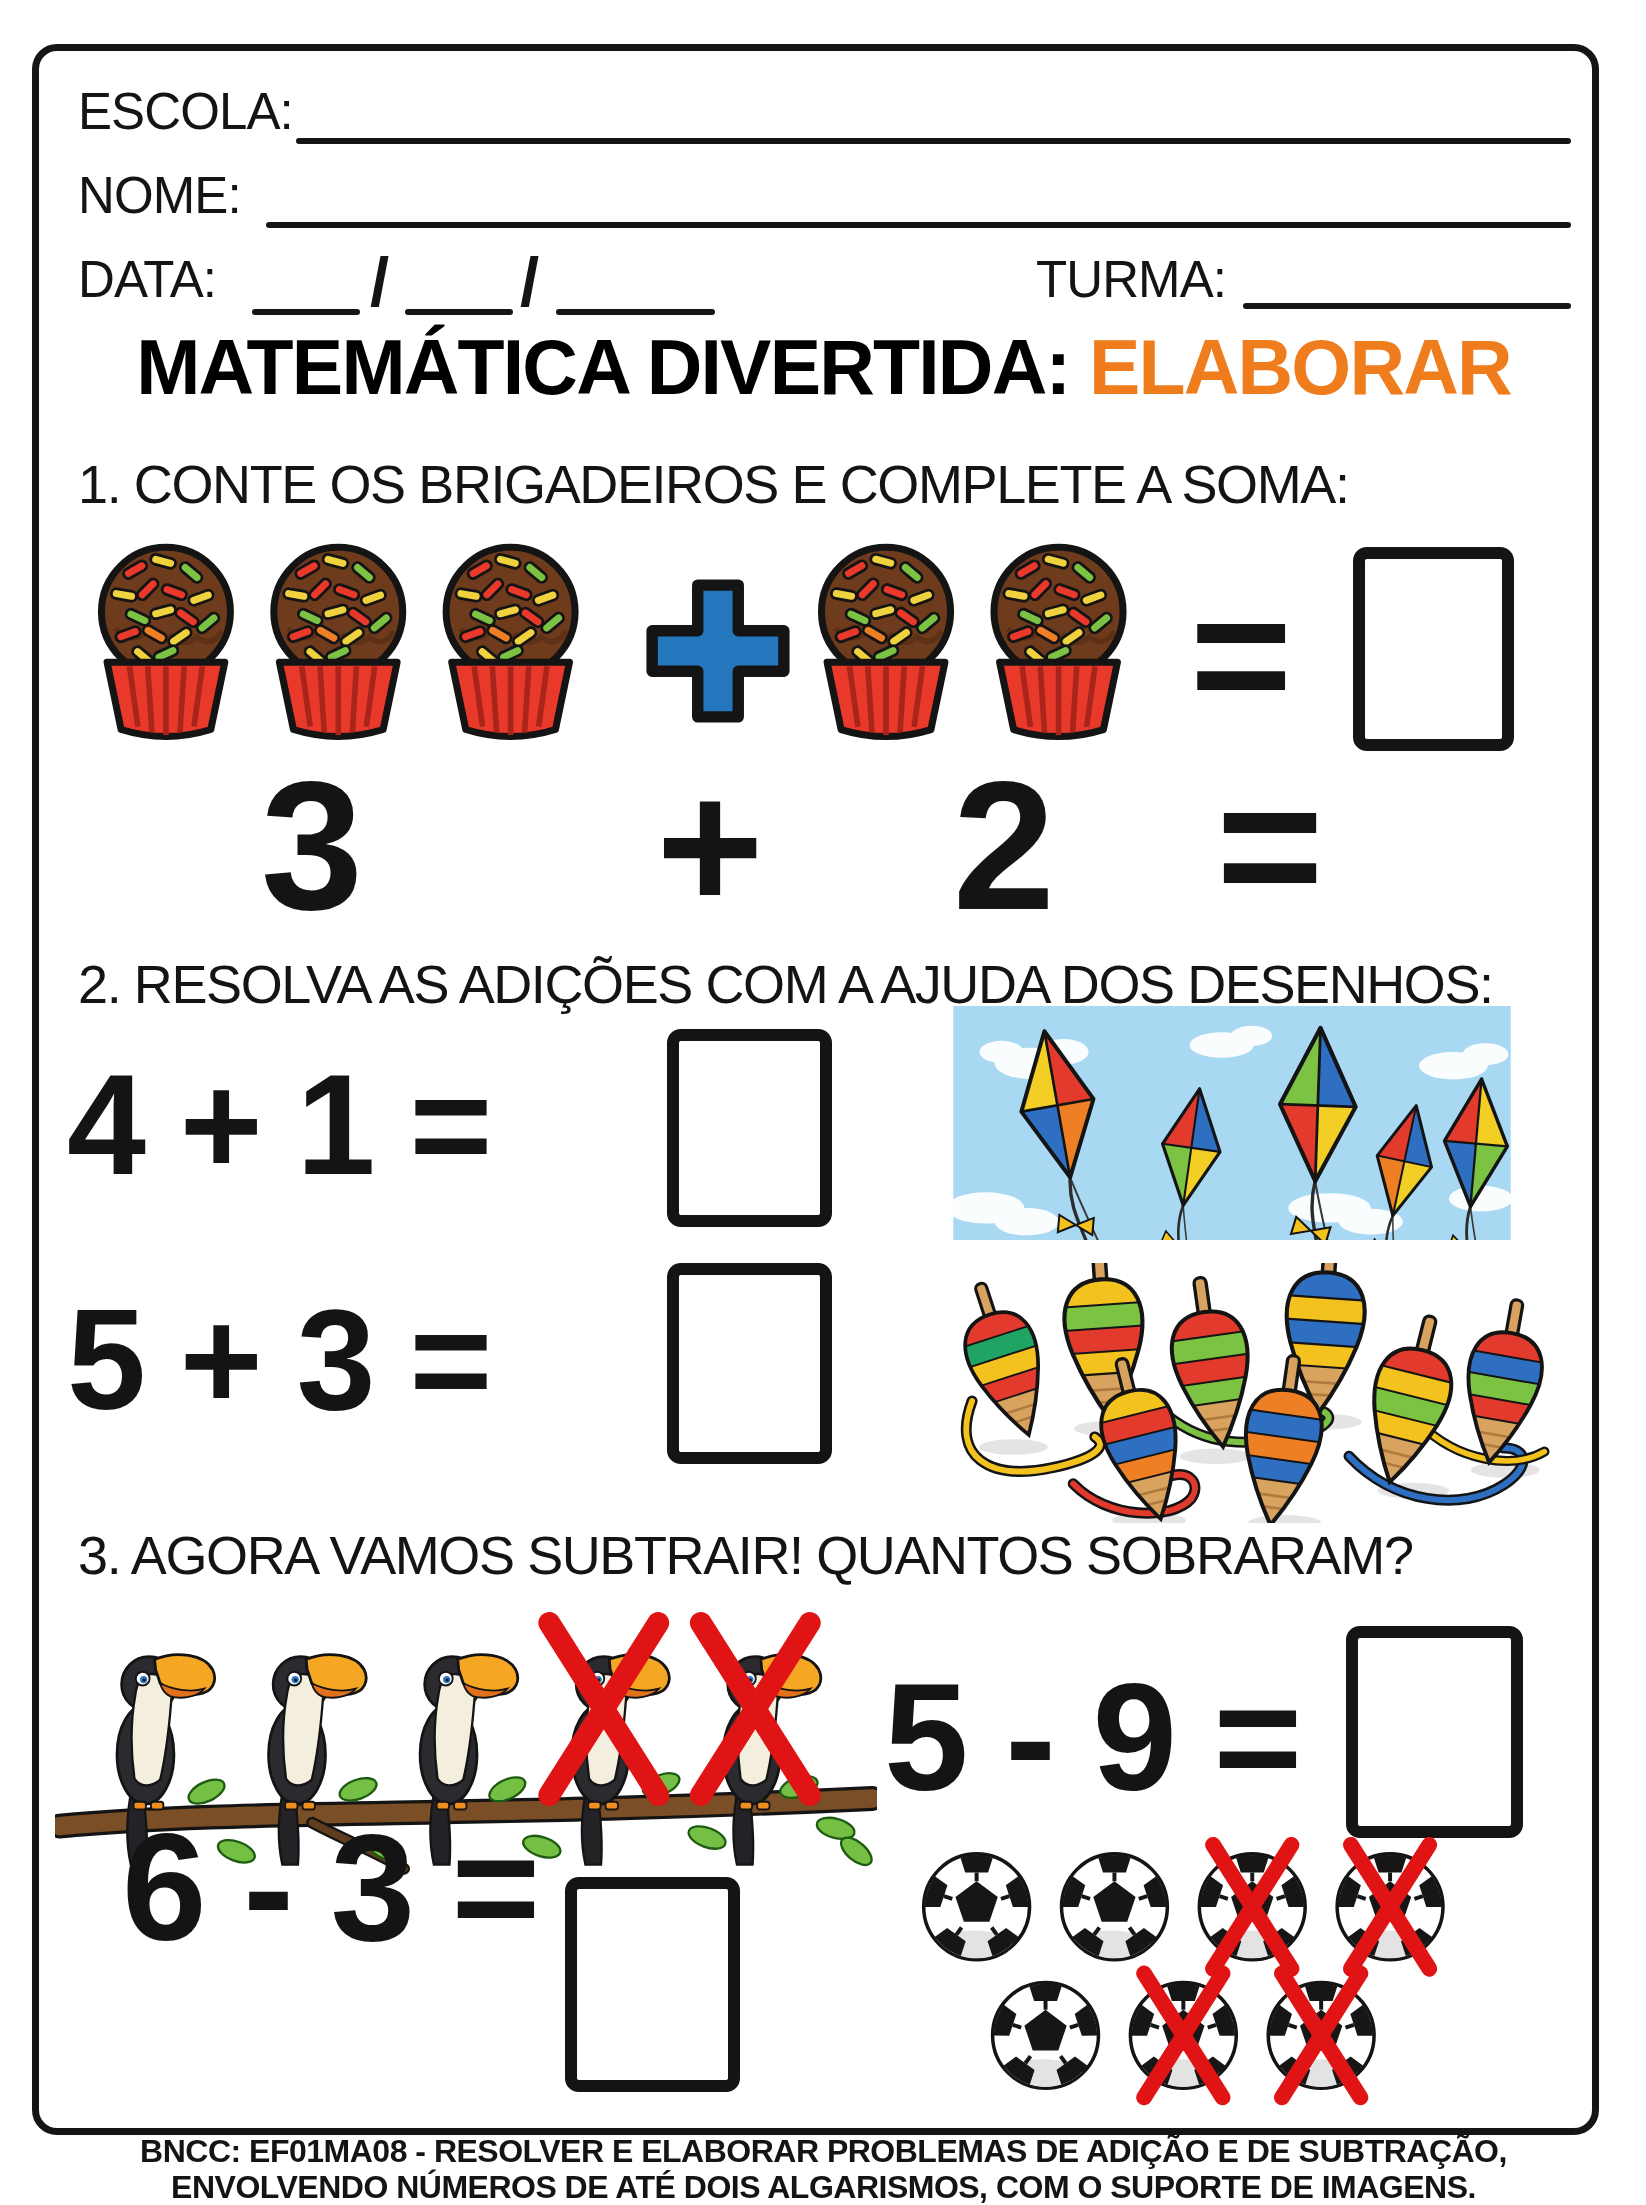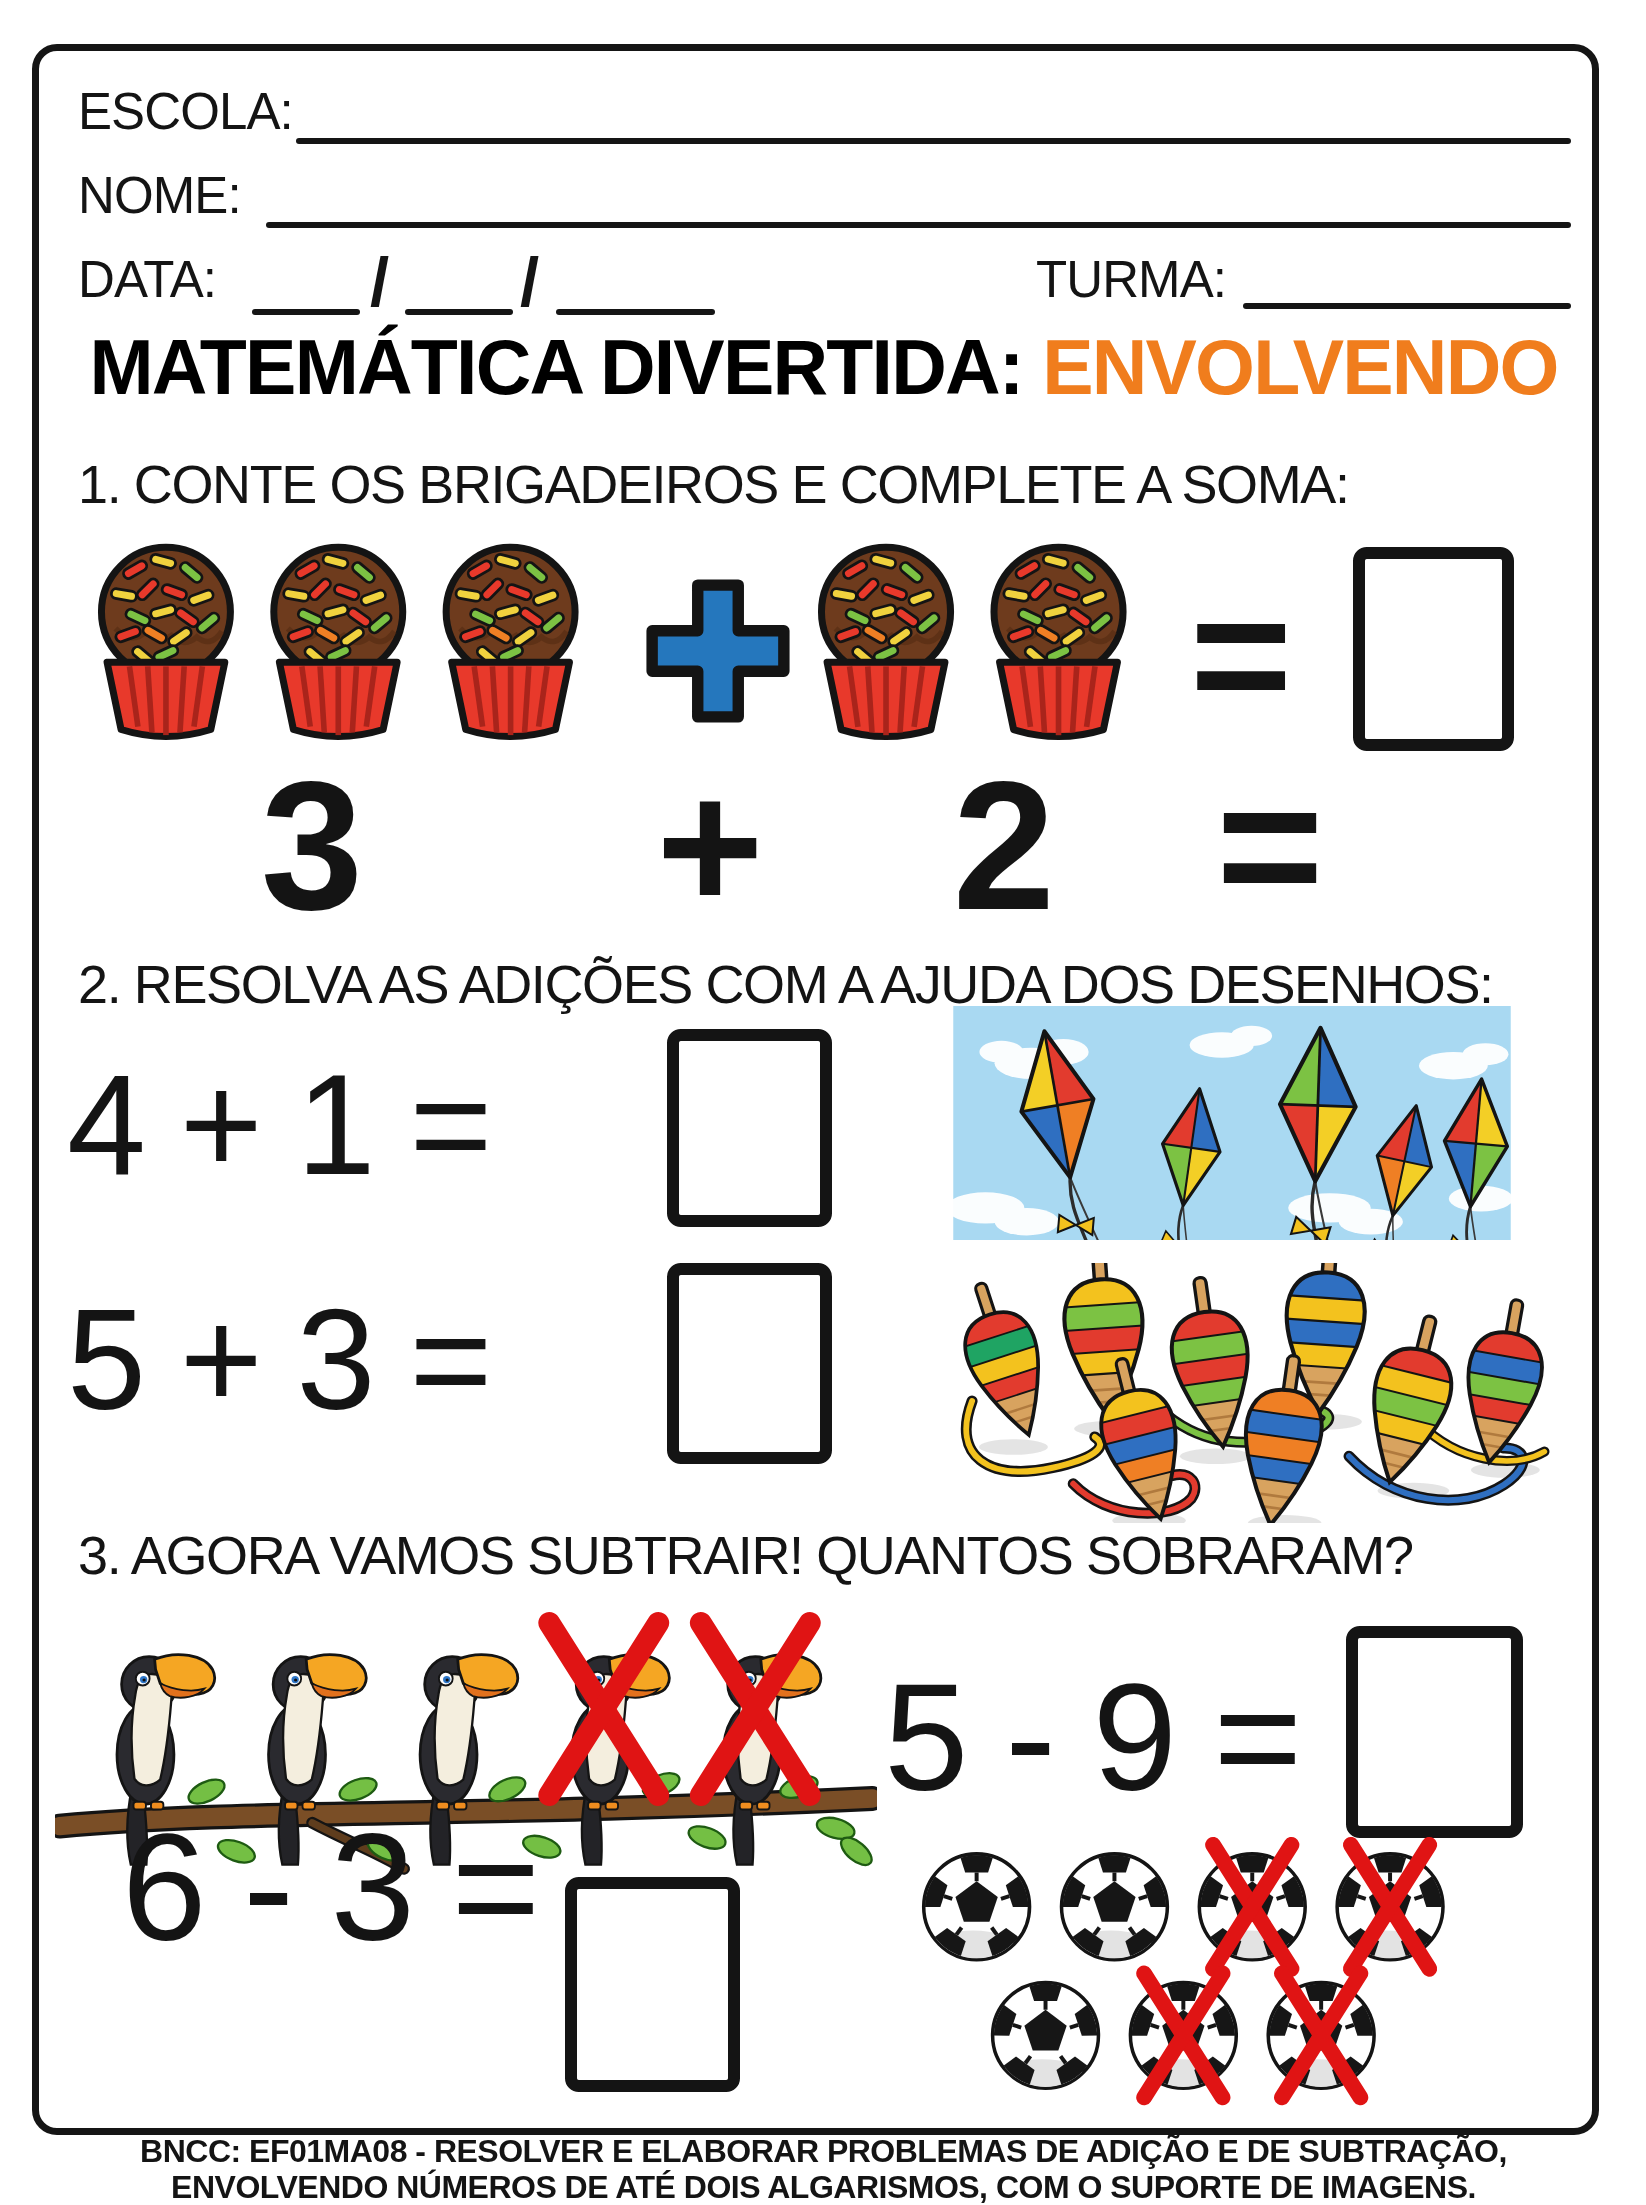--- a/index.html
+++ b/index.html
@@ -13,21 +13,21 @@
   }
   .lbl{position:absolute;font-weight:normal;font-size:51px;letter-spacing:-0.9px;white-space:nowrap}
   .uline{position:absolute;height:6.4px;background:#151515;border-radius:3.2px}
   .slash{position:absolute;font-weight:bold;font-size:69px}
   .title{position:absolute;left:0;top:323px;width:100%;text-align:center;font-weight:bold;font-size:77px;letter-spacing:-1.8px;white-space:nowrap}
   .t1{color:#000000}
   .t2{color:#f07d1d}
   .heading{position:absolute;font-weight:normal;font-size:54px;letter-spacing:-1.4px;white-space:nowrap}
   .bignum{position:absolute;font-weight:bold;font-size:184px;line-height:1;transform:translateX(-50%);white-space:nowrap}
   .eqsign{position:absolute;font-weight:bold;font-size:175px;line-height:1;white-space:nowrap}
-  .expr{position:absolute;font-weight:normal;line-height:1;letter-spacing:-2.8px;white-space:nowrap}
+  .expr{position:absolute;font-weight:bold;line-height:1;letter-spacing:-2.8px;white-space:nowrap}
   .ansbox{position:absolute;border:12.4px solid #141414;border-radius:13.8px;background:#fff;box-sizing:border-box}
   .scene{position:absolute}
   .footer-line{position:absolute;left:0;width:100%;text-align:center;font-weight:bold;font-size:32px;letter-spacing:-0.5px;white-space:nowrap}
   .defs{position:absolute;width:0;height:0;overflow:hidden}
 </style>
 </head>
 <body>
 
 <svg class="defs" xmlns="http://www.w3.org/2000/svg" aria-hidden="true">
   <defs>
@@ -166,21 +166,21 @@
 <span class="slash" style="left:370px;top:243px">/</span>
 <div class="uline" style="left:405px;top:309px;width:108px"></div>
 <span class="slash" style="left:520px;top:243px">/</span>
 <div class="uline" style="left:556px;top:309px;width:159px"></div>
 
 <span class="lbl" style="left:1036px;top:250px">TURMA:</span>
 <div class="uline" style="left:1243px;top:303px;width:328px"></div>
 
 <div class="title">
   <span class="t1">MATEMÁTICA DIVERTIDA:</span>
-  <span class="t2">ENVOLVENDO</span>
+  <span class="t2">ELABORAR</span>
 </div>
 
 <div class="heading" style="left:78px;top:453px">1. CONTE OS BRIGADEIROS E COMPLETE A SOMA:</div>
 
 <svg id="brig-g1" class="scene" style="left:80px;top:535px" width="517" height="221" viewBox="0 0 1125 480">
     <use href="#sym-brigadeiro" transform="translate(4,8) scale(3.05)"></use>
     <use href="#sym-brigadeiro" transform="translate(379,8) scale(3.05)"></use>
     <use href="#sym-brigadeiro" transform="translate(754,8) scale(3.05)"></use>
   </svg>
 <svg class="scene" style="left:642px;top:575px" width="152" height="152" viewBox="0 0 120 120">

